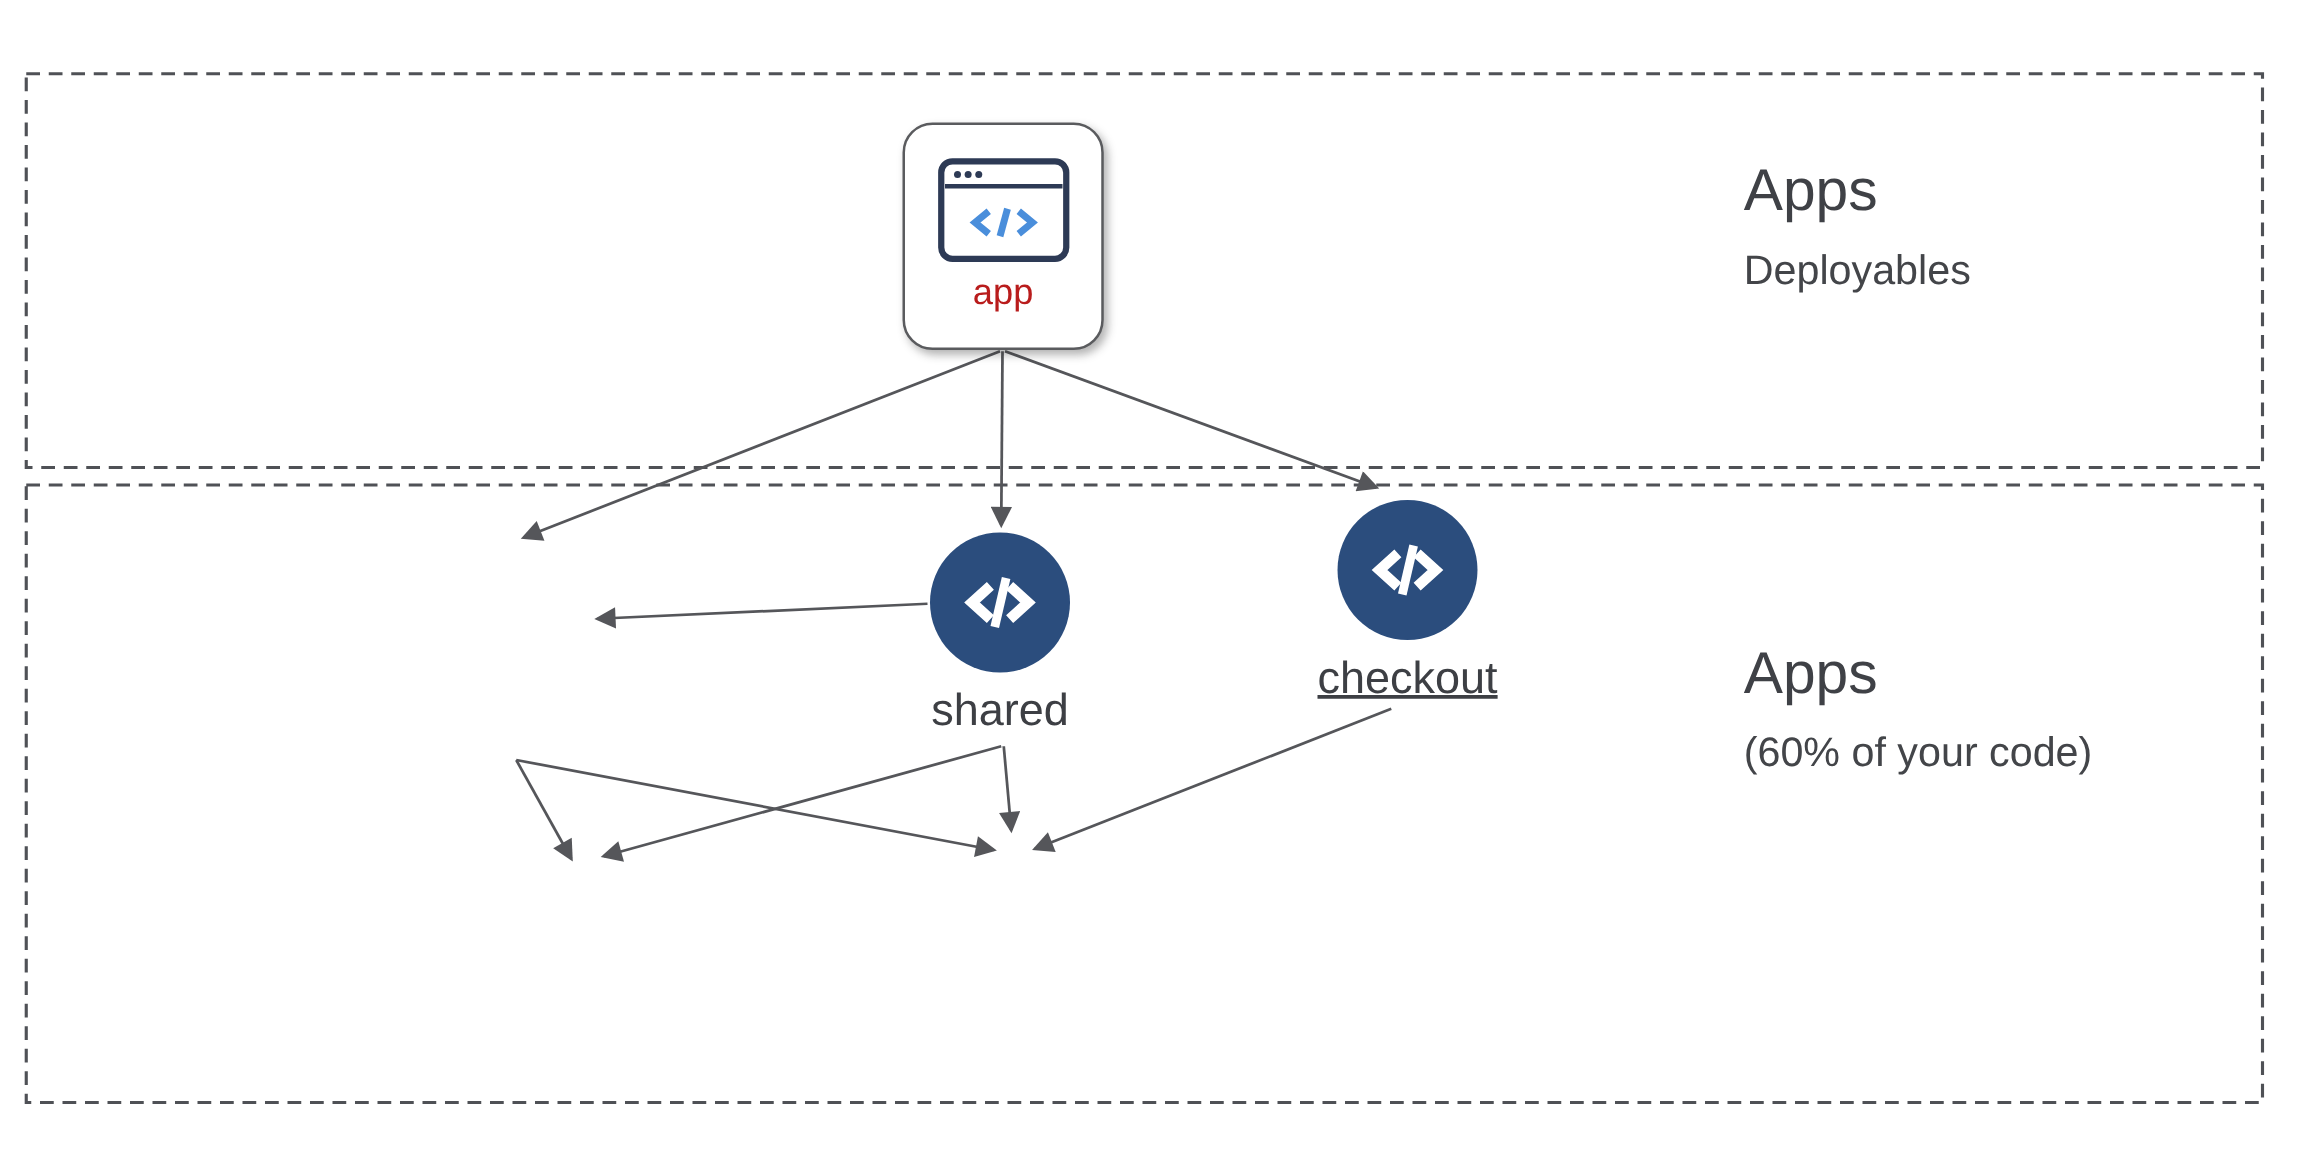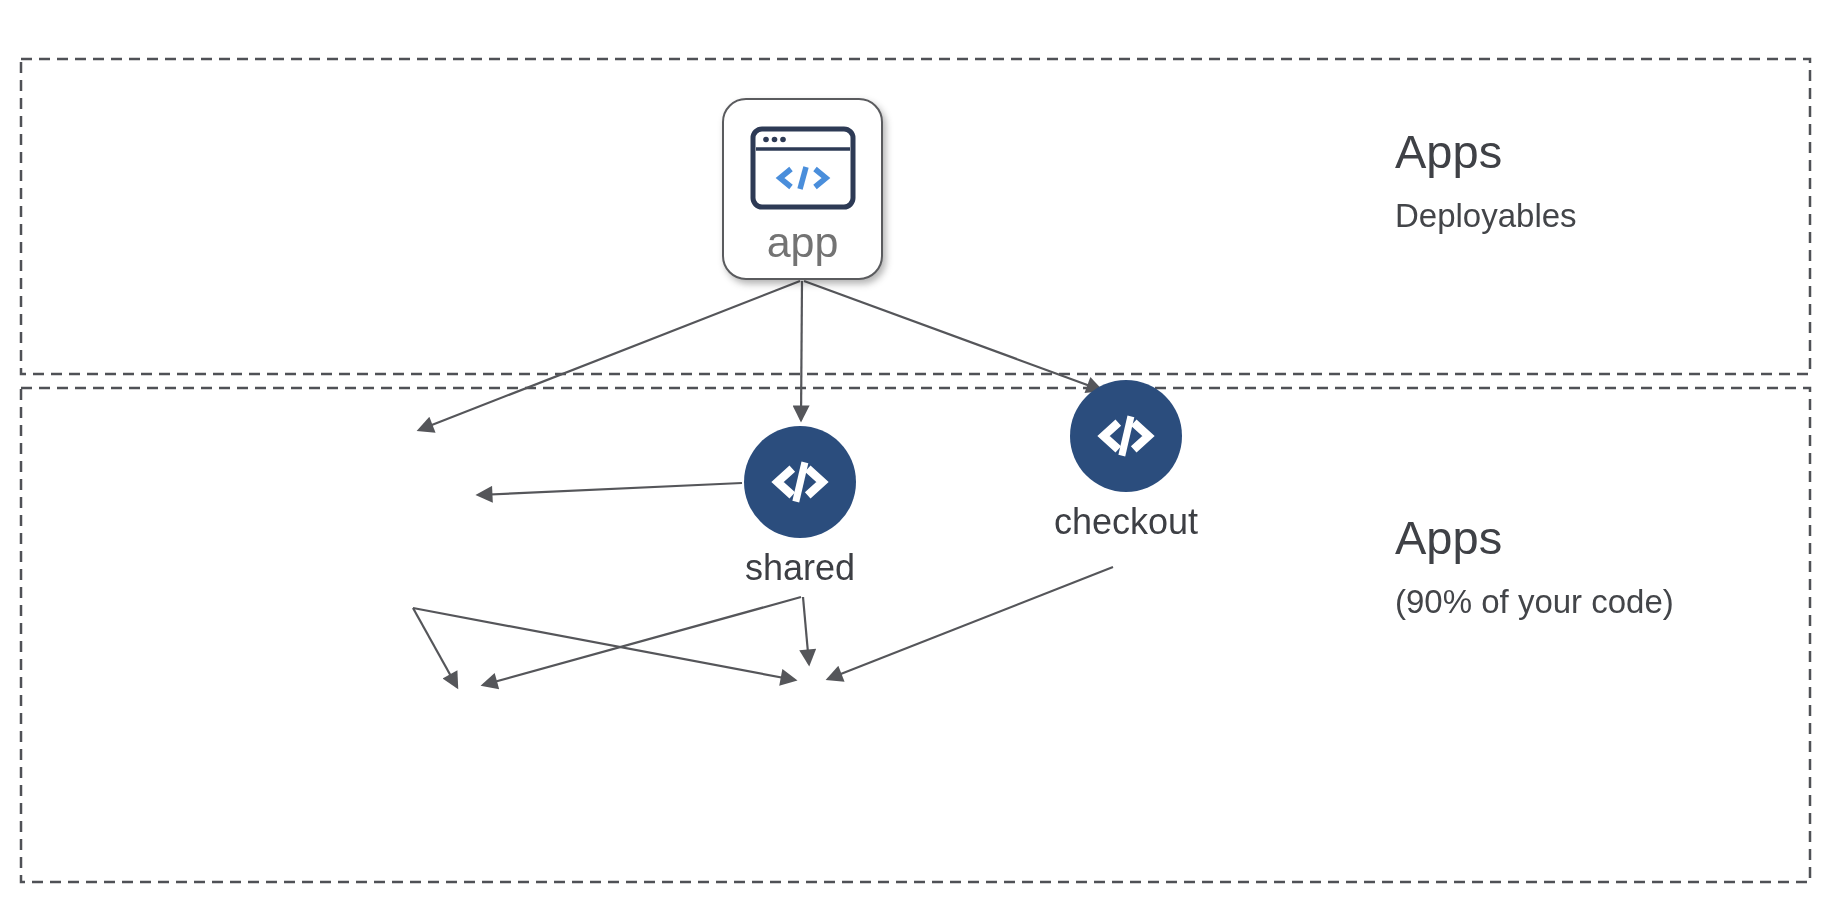--- a/index.html
+++ b/index.html
@@ -22,21 +22,21 @@
   }
   
   .app-card{
     position:absolute;left:722px;top:98px;width:161px;height:182px;
     background:#ffffff;border:2px solid #5a5b5e;border-radius:24px;
     box-shadow:3px 4px 7px rgba(40,40,40,.35);
     display:flex;flex-direction:column;align-items:center;justify-content:flex-start;
     box-sizing:border-box;
   }
   .app-card .browser-icon{margin-top:26px;}
-  .app-card .nlabel{margin-top:8px;font-size:43px;color:#737373;}
+  .app-card .nlabel{margin-top:8px;font-size:29px;color:#b91c1c;}
   
   .group-label{position:absolute;left:1395px;}
   .group-label .title{font-size:47px;font-weight:normal;color:#3f4146;line-height:1.1;}
   .group-label .subtitle{font-size:33px;color:#434549;line-height:1.35;margin-top:16px;}
   .label-apps{top:126px;}
   .label-libs{top:512px;}
 </style>
 </head>
 <body>
 
@@ -86,36 +86,36 @@
     <div class="circle">
       <svg width="70" height="70" viewBox="0 0 100 100" fill="none" stroke="#ffffff">
         <polyline points="39,31 18,50 39,69" stroke-width="12"></polyline>
         <polyline points="61,31 82,50 61,69" stroke-width="12"></polyline>
         <line x1="57" y1="22" x2="44" y2="78" stroke-width="10"></line>
       </svg>
     </div>
     <div class="nlabel">shared</div>
   </div>
 
-  <div class="node" style="left:1054px;top:380px;">
+  <div class="node" style="left:1054px;top:400px;text-decoration:underline;">
     <div class="circle">
       <svg width="70" height="70" viewBox="0 0 100 100" fill="none" stroke="#ffffff">
         <polyline points="39,31 18,50 39,69" stroke-width="12"></polyline>
         <polyline points="61,31 82,50 61,69" stroke-width="12"></polyline>
         <line x1="57" y1="22" x2="44" y2="78" stroke-width="10"></line>
       </svg>
     </div>
     <div class="nlabel">checkout</div>
   </div>
 
 
 
   <div class="group-label label-apps">
     <div class="title">Apps</div>
     <div class="subtitle">Deployables</div>
   </div>
 
   <div class="group-label label-libs">
     <div class="title">Apps</div>
-    <div class="subtitle">(90% of your code)</div>
+    <div class="subtitle">(60% of your code)</div>
   </div>
 
 </div>
 
 </body></html>

